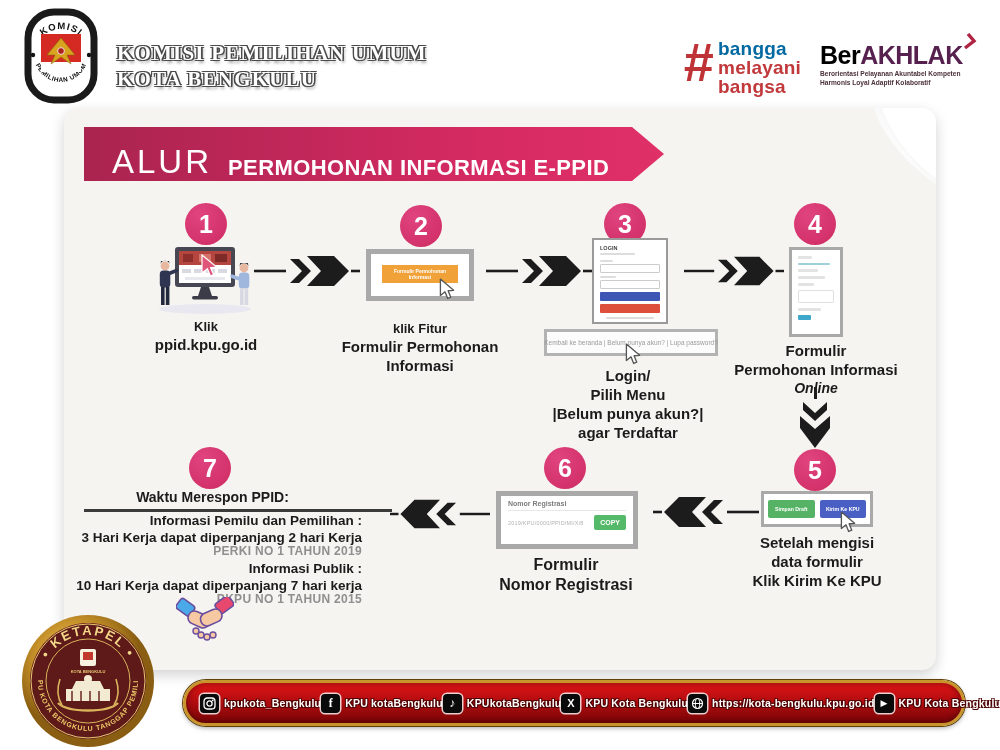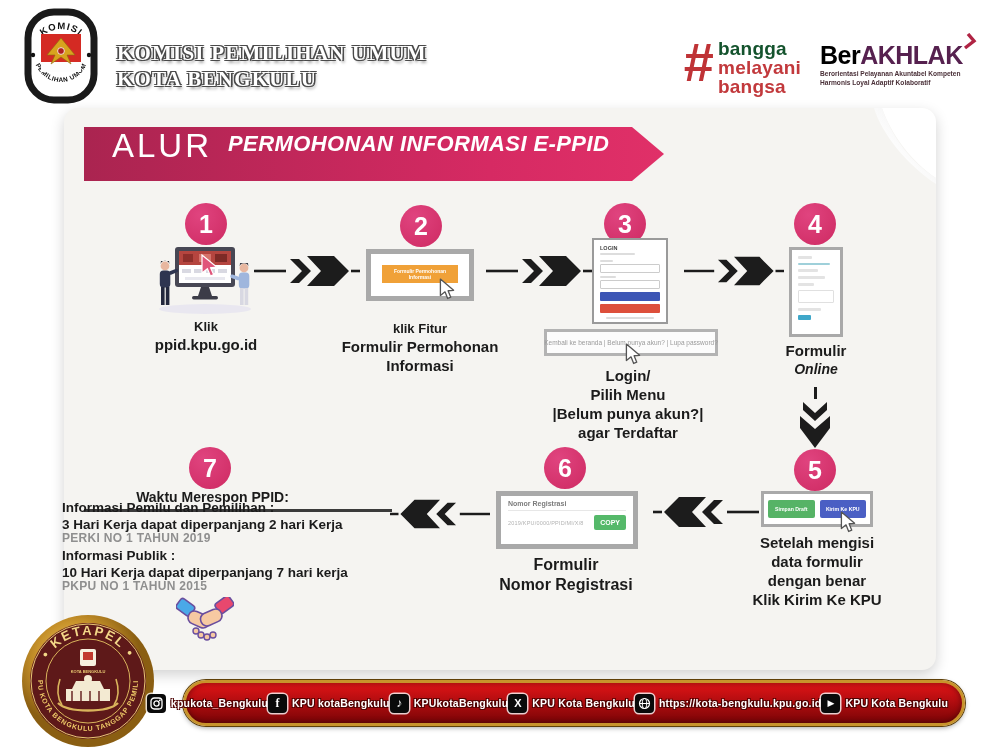--- a/index.html
+++ b/index.html
@@ -6,39 +6,39 @@
   #page{position:relative;width:1000px;height:750px;background:#ffffff;overflow:hidden;
         font-family:"Liberation Sans","DejaVu Sans",sans-serif;}
 
   
   .org-title{position:absolute;left:117px;top:40px;font-family:"Liberation Serif","DejaVu Serif",serif;
              font-weight:700;font-size:21px;line-height:26px;letter-spacing:1.2px;color:#fff;
              text-shadow:1.4px 1.4px 0 #4a4a4a,-1.4px -1.4px 0 #4a4a4a,1.4px -1.4px 0 #4a4a4a,-1.4px 1.4px 0 #4a4a4a,2px 3px 3px rgba(0,0,0,.35);}
   .bangga{position:absolute;left:683px;top:36px;display:flex;align-items:flex-start;}
   .bangga .hash{font-size:54px;line-height:52px;font-weight:900;font-style:italic;color:#bf3336;}
   .bangga .words{margin-left:5px;margin-top:3px;font-weight:800;font-size:19px;line-height:19px;letter-spacing:.2px;}
-  .bangga .w1{color:#14532d}.bangga .w2{color:#c2393c}.bangga .w3{color:#c2393c}
+  .bangga .w1{color:#0369a1}.bangga .w2{color:#c2393c}.bangga .w3{color:#c2393c}
   .berakhlak{position:absolute;left:820px;top:42px;width:160px;}
   .berakhlak .ttl{font-size:25px;font-weight:800;line-height:26px;letter-spacing:-.5px;}
   .berakhlak .ttl .r{color:#000000}.berakhlak .ttl .d{color:#56214f}
   .berakhlak .tag{margin-top:2px;font-size:6.6px;line-height:8.5px;font-weight:700;color:#4a3038;}
   .ba-arrow{position:absolute;left:141px;top:-9px;}
 
   
   .panel{position:absolute;left:64px;top:108px;width:872px;height:562px;background:#f5f4f1;
          border-radius:14px;box-shadow:0 5px 14px rgba(0,0,0,.18);overflow:hidden;}
   .curl{position:absolute;top:0;right:0;}
 
   
   .banner{position:absolute;left:84px;top:127px;width:580px;height:54px;
           background:linear-gradient(90deg,#aa2450,#d62a63 70%,#e03068);
           clip-path:polygon(0 0,calc(100% - 32px) 0,100% 50%,calc(100% - 32px) 100%,0 100%);
-          display:flex;align-items:flex-start;padding-left:28px;box-sizing:border-box;color:#fff;}
+          display:flex;align-items:flex-end;padding-left:28px;box-sizing:border-box;color:#fff;}
   .banner .light{font-weight:300;font-size:33px;letter-spacing:3px;}
-  .banner .bold{font-weight:800;font-size:22px;letter-spacing:.4px;margin-left:16px;padding-top:4px;font-style:italic;}
+  .banner .bold{font-weight:800;font-size:22px;letter-spacing:.4px;margin-left:16px;padding-top:4px;}
 
   
   .num-circle{position:absolute;width:42px;height:42px;border-radius:50%;
               background:radial-gradient(circle at 35% 28%,#e0447f,#ce2a62);
               color:#fff;font-weight:800;font-size:25px;display:flex;align-items:center;justify-content:center;}
   .lbl{position:absolute;text-align:center;color:#1b1b1b;font-weight:800;}
   .l-sm{font-size:13px;line-height:17px}
   .l-md{font-size:15px;line-height:19px}
   .l-it{font-style:italic;font-weight:700;font-size:14px;line-height:18px}
   .mini-box{position:absolute;background:#fff;box-sizing:border-box;}
@@ -65,30 +65,30 @@
   .btn-sm{height:18px;border-radius:2px;color:#fff;font-size:5.2px;font-weight:700;
           display:flex;align-items:center;justify-content:center;text-align:center;padding:0 3px;box-sizing:border-box;}
   .vline{position:absolute;background:#1c1c1c;}
   .reg-label{font-size:7px;color:#7c7c7c;font-weight:700;}
   .reg-div{border-top:1px solid #e7e7e7;margin:3px 0 4px 0;}
   .reg-row{display:flex;align-items:center;}
   .reg-val{flex:1;font-size:5.5px;color:#b3b3b3;letter-spacing:.2px;}
   .btn-copy{background:#55b96a;color:#fff;font-size:7px;font-weight:800;padding:4px 6px;border-radius:2px;}
   .mirror{transform:scaleX(-1);}
   .s7-line{position:absolute;left:84px;top:509px;width:308px;height:2.5px;background:#3b3b3b;}
-  .s7-block{position:absolute;left:62px;top:499px;width:300px;text-align:left;color:#1b1b1b;}
+  .s7-block{position:absolute;left:62px;top:512px;width:300px;text-align:right;color:#1b1b1b;}
   .s7-head,.s7-body{font-size:13.5px;font-weight:800;line-height:17px;}
   .s7-ref{font-size:12px;font-weight:700;color:#8f8f8f;line-height:11px;letter-spacing:.3px;margin-bottom:3px;}
 
   
   .footer{position:absolute;left:183px;top:680px;width:782px;height:46px;border-radius:24px;
           background:linear-gradient(180deg,#e01416 0%,#b30d10 45%,#7a0406 100%);
           border:3px solid #c8932b;box-sizing:border-box;
           box-shadow:0 0 0 1px #5f4008,0 2px 5px rgba(0,0,0,.35),inset 0 0 6px rgba(0,0,0,.45);
-          display:flex;align-items:center;justify-content:flex-end;padding:0 14px;}
+          display:flex;align-items:center;justify-content:flex-start;padding:0 14px;}
   .fitem{display:flex;align-items:center;gap:5px;}
   .sicon{width:19px;height:19px;background:#0a0a0a;border-radius:4px;display:flex;align-items:center;
          justify-content:center;color:#fff;font-weight:700;font-size:12px;line-height:1;
          box-shadow:0 0 0 1.5px rgba(255,255,255,.8);}
   .slabel{font-size:10.5px;font-weight:800;color:#fff;letter-spacing:.2px;white-space:nowrap;
           text-shadow:1px 1px 0 #4d0303,-1px -1px 0 #4d0303,1px -1px 0 #4d0303,-1px 1px 0 #4d0303;}
 
   .seal{position:absolute;left:20px;top:613px;}
 </style>
 </head>
@@ -262,41 +262,41 @@
     <div class="fbar" style="width:90%;height:2px;background:#9fd0da;"></div>
     <div class="fbar" style="width:55%;"></div>
     <div class="fbar" style="width:75%;"></div>
     <div class="fbar" style="width:45%;"></div>
     <div class="fbox"></div>
     <div class="fbar" style="width:65%;"></div>
     <div class="fbtn"></div>
   </div>
   <div class="lbl" style="left:726px;top:341px;width:180px;">
     <div class="l-md">Formulir</div>
+    <div class="l-md">Permohonan Informasi</div>
     <div class="l-it">Online</div>
   </div>
 
   <div class="vline" style="left:814px;top:387px;width:2.5px;height:12px;"></div>
   <svg style="position:absolute;left:799px;top:400px;" width="32" height="52" viewBox="0 0 32 52">
     <path d="M4,2 L16,13 L28,2 L28,10 L16,21 L4,10 Z" fill="#1c1c1c"></path>
     <path d="M1,16 L16,29 L31,16 L31,28 L16,48 L1,28 Z" fill="#1c1c1c"></path>
   </svg>
 
   <div class="num-circle" style="left:794px;top:449px;">5</div>
   <div class="mini-box b-mid" style="left:761px;top:491px;width:112px;height:36px;display:flex;align-items:center;justify-content:center;gap:5px;padding:4px;">
     <div class="btn-sm" style="background:#56b366;width:47px;">Simpan Draft</div>
     <div class="btn-sm" style="background:#4a5fc4;width:47px;">Kirim Ke KPU</div>
     <svg class="cursor" style="left:76px;top:17px;" width="16" height="22" viewBox="0 0 14 20">
       <path d="M1,1 L1,16 L5.2,12.6 L7.6,18.6 L10.4,17.4 L8,11.6 L13,11.2 Z" fill="#fff" stroke="#555" stroke-width="1.2" stroke-linejoin="round"></path>
     </svg>
   </div>
   <div class="lbl" style="left:731px;top:533px;width:172px;">
     <div class="l-md">Setelah mengisi</div>
     <div class="l-md">data formulir</div>
-    <div class="l-md">dengan benar</div>
     <div class="l-md"><span style="font-weight:600;">Klik </span><span>Kirim Ke KPU</span></div>
   </div>
 
   <div class="mirror" style="position:absolute;left:653px;top:497px;width:106px;height:30px;">
     <svg width="106" height="30" viewBox="0 0 106 30">
       <line x1="0" y1="15" x2="32" y2="15" stroke="#1c1c1c" stroke-width="2.6"></line>
       <path d="M36,3 L45,3 L57,15 L45,27 L36,27 L48,15 Z" fill="#1c1c1c"></path>
       <path d="M53,0 L80,0 L95,15 L80,30 L53,30 L67,15 Z" fill="#1c1c1c"></path>
       <line x1="97" y1="15" x2="106" y2="15" stroke="#1c1c1c" stroke-width="2.6"></line>
     </svg>

